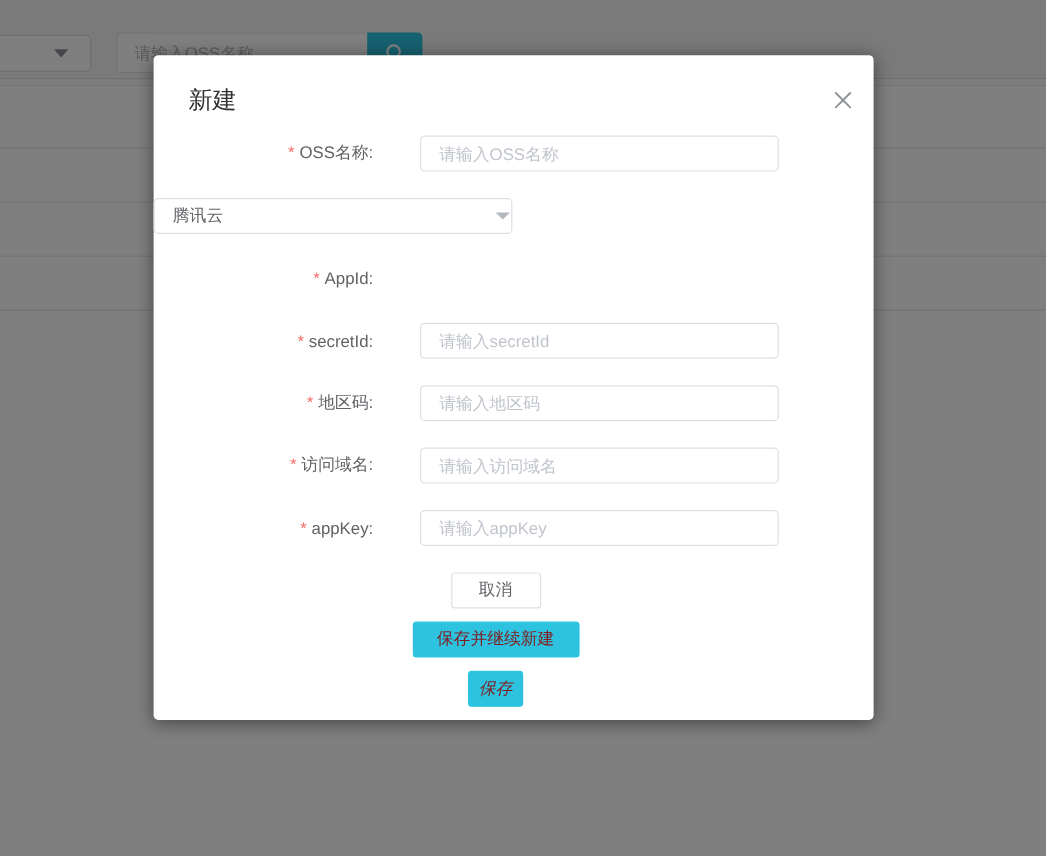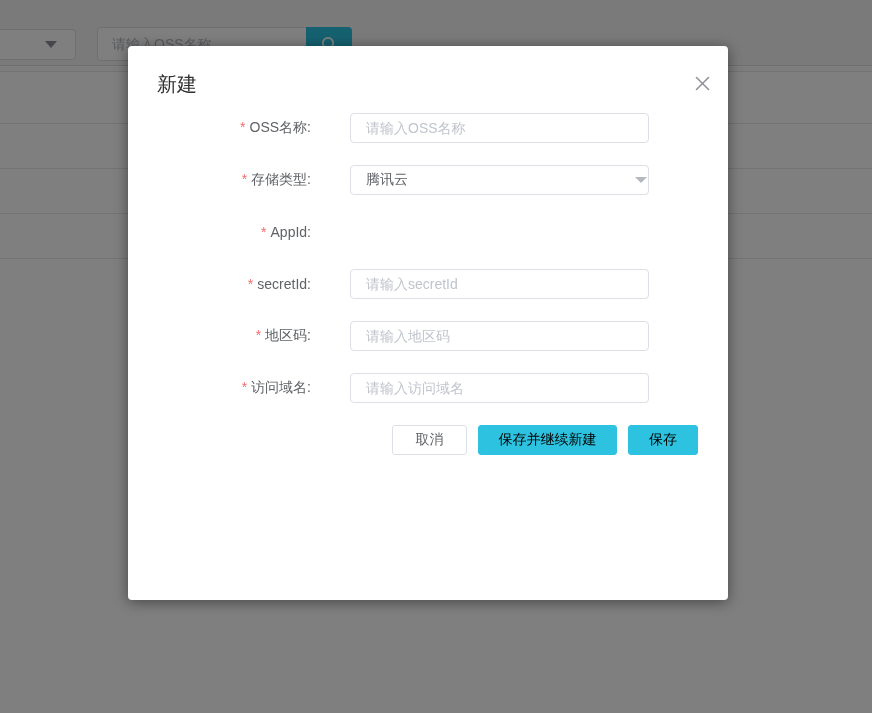--- a/index.html
+++ b/index.html
@@ -76,35 +76,35 @@
     width:299px; height:30px; border:1px solid #dcdfe6; border-radius:4px;
     padding:0 1px 0 15px; font-size:14px; color:#606266; background:#fff;
     display:flex; align-items:center; justify-content:space-between; cursor:pointer;
   }
   .select-caret {
     width:0; height:0; border-left:6px solid transparent; border-right:6px solid transparent;
     border-top:6px solid #b4b8bf;
   }
   .modal-footer {
     padding-right:30px;
-    display:flex; justify-content:flex-end; align-items:center; gap:11px;
+    display:flex; justify-content:flex-end; align-items:center; gap:11px;flex-direction:column;
   }
   .btn {
     height:30px; border-radius:3px; font-size:14px; cursor:pointer;
     display:flex; align-items:center; justify-content:center;
     font-family:inherit;
   }
   .btn-plain {
     background:#ffffff; border:1px solid #dcdfe6; color:#606266; width:75px;
   }
   .btn-primary {
-    background:#2dc3e0; border:1px solid #2dc3e0; color:#000000;
+    background:#2dc3e0; border:1px solid #2dc3e0; color:#7f1d1d;
   }
   .btn-save-continue { width:139px; }
-  .btn-save { width:70px; }
+  .btn-save { width:46px;font-style:italic; }
 </style>
 </head>
 <body>
 
 <div class="bg-page">
   <div class="bg-toolbar">
     <div class="bg-select">
       <span class="bg-select-caret"></span>
     </div>
     <input class="bg-search-input" type="text" placeholder="请输入OSS名称" style="">
@@ -139,21 +139,20 @@
   </div>
 
   <div class="modal-body">
 
     <div class="form-row">
       <div class="row-label"><span class="required-star">*</span><span>OSS名称:</span></div>
       <input class="field-input" type="text" placeholder="请输入OSS名称" style="">
     </div>
 
     <div class="form-row">
-      <div class="row-label"><span class="required-star">*</span><span>存储类型:</span></div>
       <div class="select-box">
         <span>腾讯云</span>
         <span class="select-caret"></span>
       </div>
     </div>
 
 
     <div class="form-row">
       <div class="row-label"><span class="required-star">*</span><span>AppId:</span></div>
     </div>
@@ -166,20 +165,24 @@
     <div class="form-row">
       <div class="row-label"><span class="required-star">*</span><span>地区码:</span></div>
       <input class="field-input" type="text" placeholder="请输入地区码" style="">
     </div>
 
     <div class="form-row">
       <div class="row-label"><span class="required-star">*</span><span>访问域名:</span></div>
       <input class="field-input" type="text" placeholder="请输入访问域名" style="">
     </div>
 
+    <div class="form-row">
+      <div class="row-label"><span class="required-star">*</span><span>appKey:</span></div>
+      <input class="field-input" type="text" placeholder="请输入appKey" style="">
+    </div>
 
   </div>
 
   <div class="modal-footer">
     <button class="btn btn-plain">取消</button>
     <button class="btn btn-primary btn-save-continue">保存并继续新建</button>
     <button class="btn btn-primary btn-save">保存</button>
   </div>
 
 </div>

